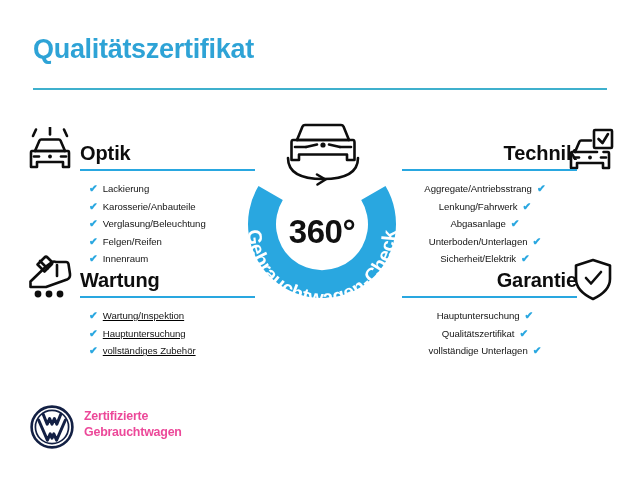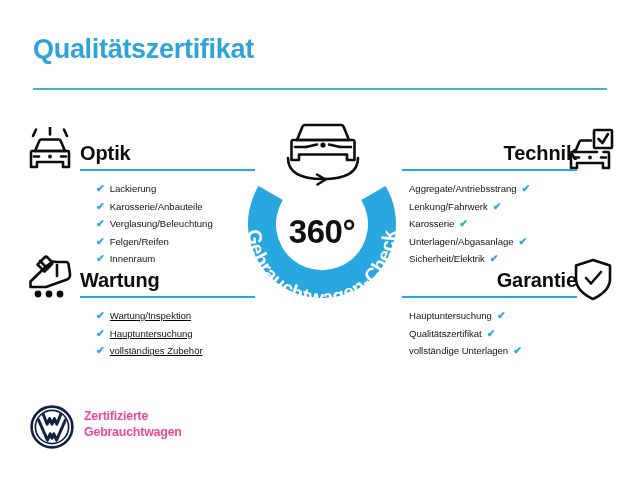--- a/index.html
+++ b/index.html
@@ -60,21 +60,21 @@
     white-space: nowrap;
   }
   .quad-rule {
     position: absolute;
     height: 2px;
     background: #29a7e0;
     bottom: -4px;
   }
   .quad-list {
     list-style: none;
-    margin: 7px;
+    margin: 0;
     padding: 0;
     margin-top: 13px;
   }
   .quad-list li {
     font-size: 9.6px;
     color: #151515;
     line-height: 16.6px;
     white-space: nowrap;
     letter-spacing: -0.05px;
   }
@@ -89,21 +89,21 @@
   .quad.left .quad-title { left: 0; }
   .quad.left .quad-rule { left: 0; right: 0; }
   .quad.left .quad-list { padding-left: 9px; }
   .quad.left .quad-list li { text-align: left; }
   .quad.left .chk { margin-right: 5px; }
 
   
   .quad.right .quad-title { right: 0; }
   .quad.right .quad-rule { left: 0; right: 0; }
   .quad.right .quad-list { padding-right: 9px; }
-  .quad.right .quad-list li { text-align: left; }
+  .quad.right .quad-list li { text-align: center; }
   .quad.right .chk { margin-left: 5px; }
 
   #quad-optik    { left: 80px;  top: 141px; width: 175px; }
   #quad-wartung  { left: 80px;  top: 268px; width: 175px; text-decoration: underline; }
   #quad-technik  { left: 402px; top: 141px; width: 175px; }
   #quad-garantie { left: 402px; top: 268px; width: 175px; }
 
   
   .sec-icon {
     position: absolute;
@@ -267,22 +267,22 @@
   </div>
 
   <div class="quad right" id="quad-technik">
     <div class="quad-head">
       <div class="quad-title">Technik</div>
       <div class="quad-rule"></div>
     </div>
     <ul class="quad-list">
       <li><span>Aggregate/Antriebsstrang</span><span class="chk">✔</span></li>
       <li><span>Lenkung/Fahrwerk</span><span class="chk">✔</span></li>
-      <li><span>Karosserie</span><span class="chk">✔</span></li>
-      <li><span>Unterlagen/Abgasanlage</span><span class="chk">✔</span></li>
+      <li><span>Abgasanlage</span><span class="chk">✔</span></li>
+      <li><span>Unterboden/Unterlagen</span><span class="chk">✔</span></li>
       <li><span>Sicherheit/Elektrik</span><span class="chk">✔</span></li>
     </ul>
   </div>
 
   <div class="quad left" id="quad-wartung">
     <div class="quad-head">
       <div class="quad-title">Wartung</div>
       <div class="quad-rule"></div>
     </div>
     <ul class="quad-list">

